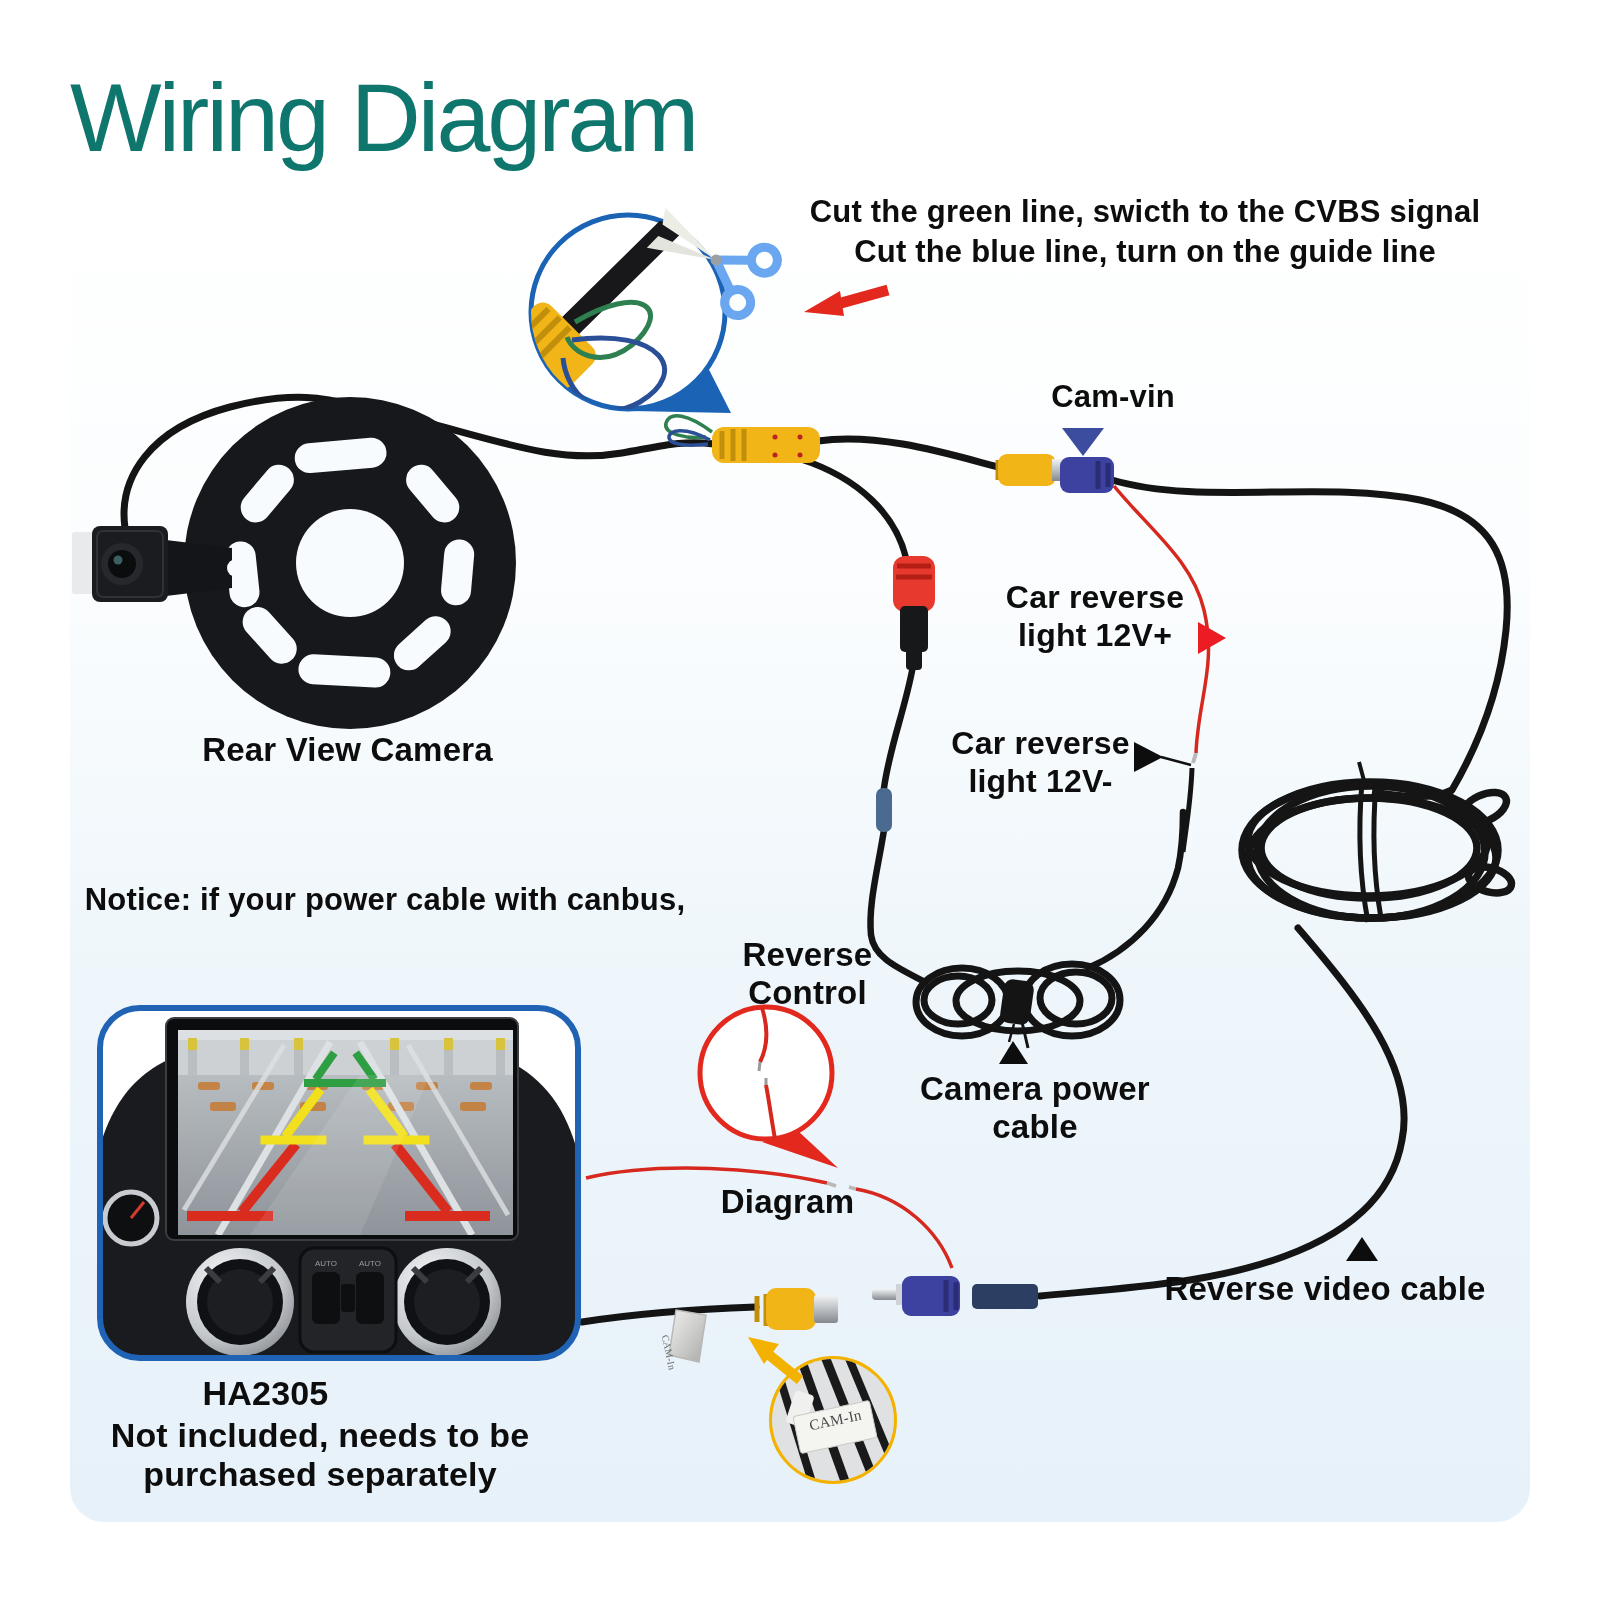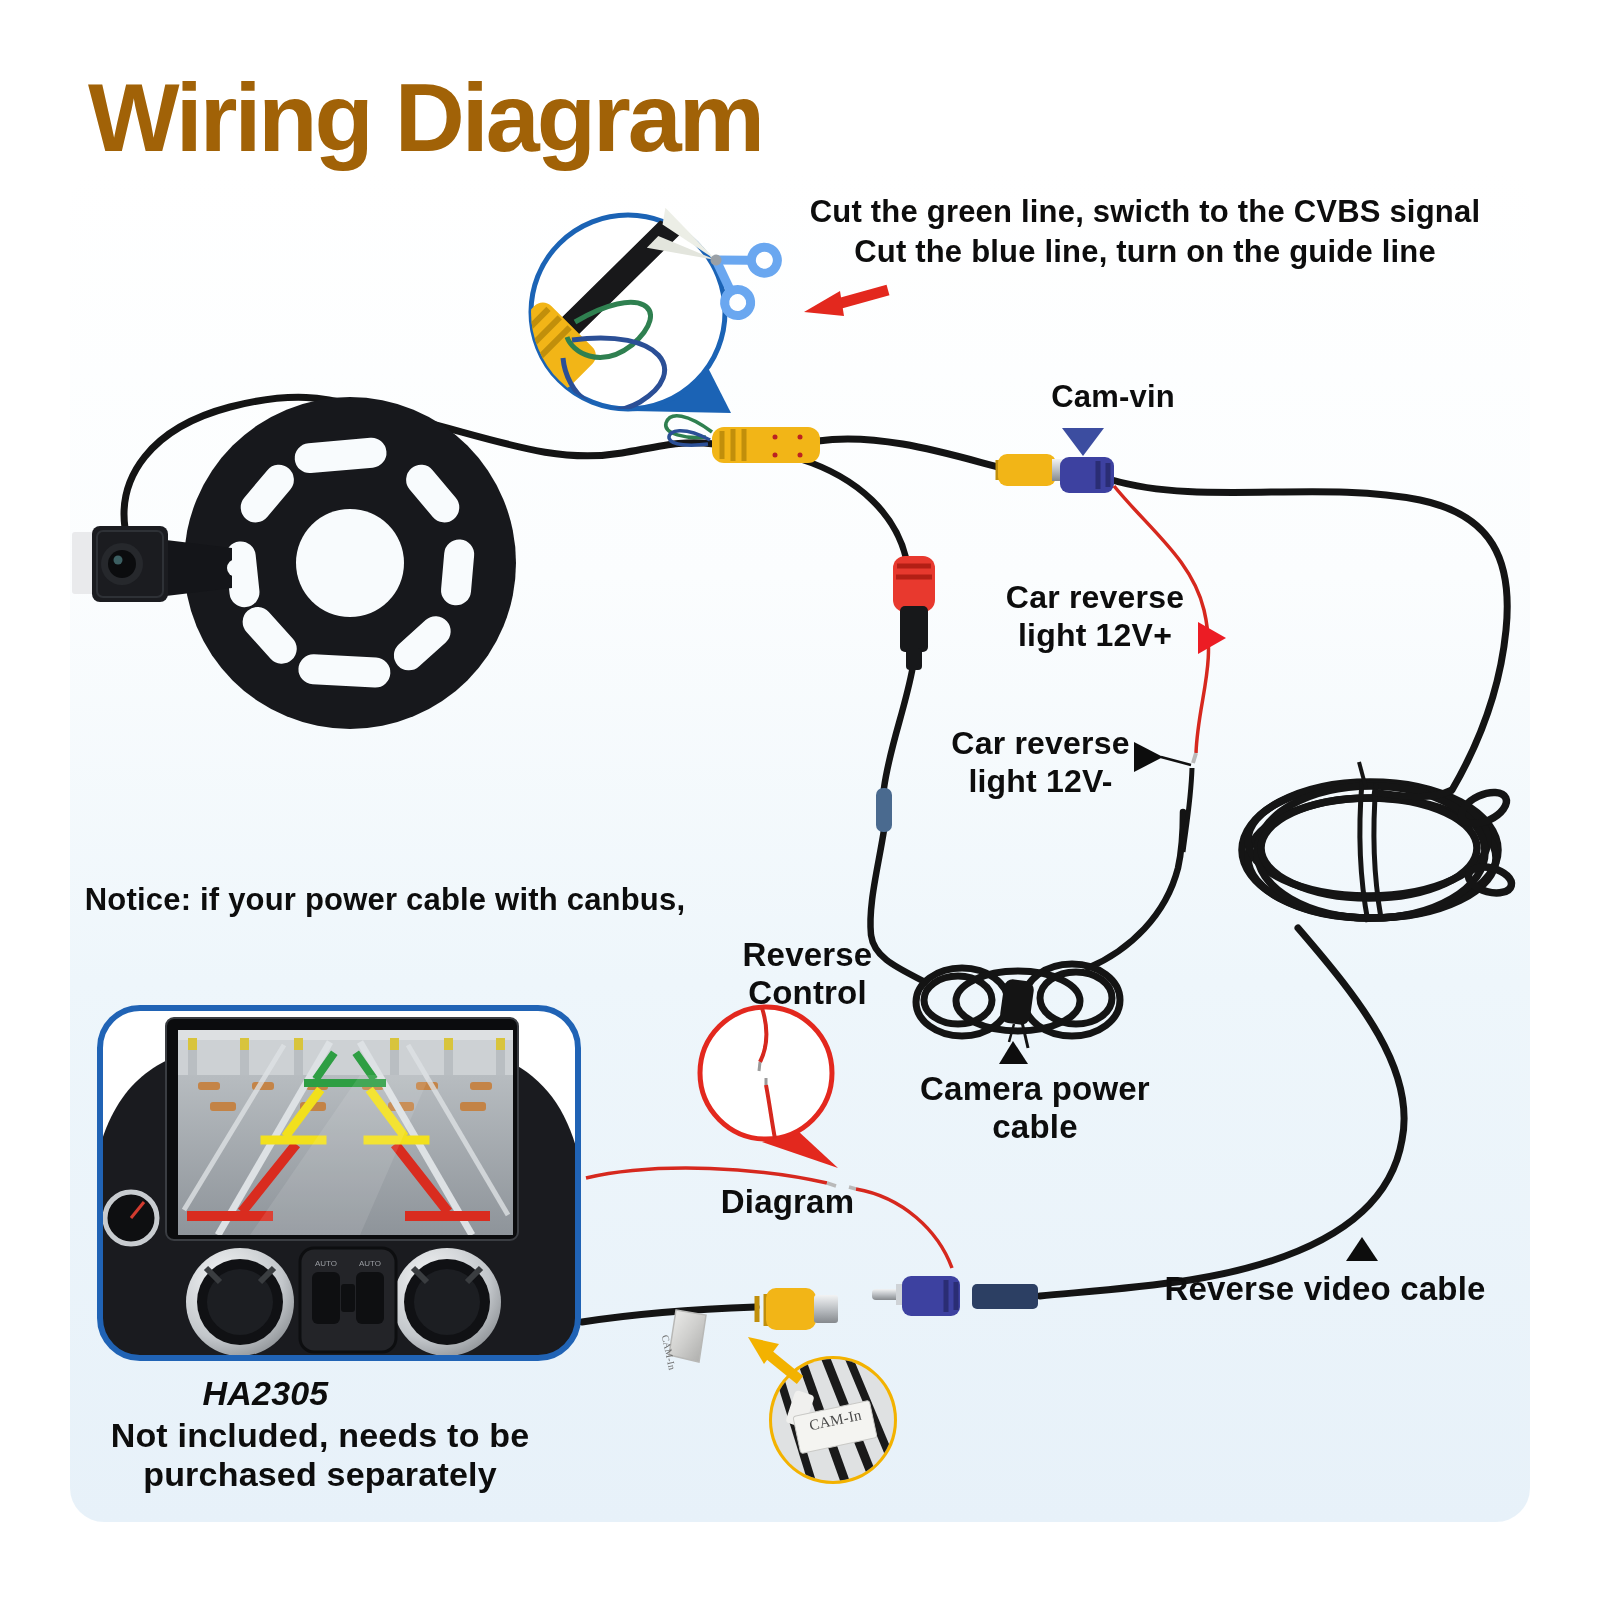--- a/index.html
+++ b/index.html
@@ -7,32 +7,32 @@
     --connector-yellow:#f2b517; --connector-blue:#3d41a0; --connector-red:#e8392e;
     --highlight-yellow:#f3b200; --panel-bg:#e9f3fa; --ink:#0d0d0d;
   }
   html,body{margin:0;padding:0;background:#ffffff;}
   #stage{position:relative;width:1600px;height:1600px;background:#ffffff;overflow:hidden;
          font-family:"Liberation Sans","DejaVu Sans",sans-serif;color:var(--ink);}
   .bg-panel{position:absolute;left:70px;top:170px;width:1460px;height:1352px;border-radius:34px;
          background:linear-gradient(180deg,#ffffff 0%,#fbfdfe 30%,#eef6fb 60%,#e7f1f9 100%);}
   svg.scene{position:absolute;left:0;top:0;}
   .lbl{position:absolute;font-weight:600;color:var(--ink);text-align:center;letter-spacing:.2px;}
-  .title{position:absolute;left:70px;top:62px;font-size:97px;font-weight:700;letter-spacing:-3px;color:#a16207;margin-left:18px;}
+  .title{position:absolute;left:70px;top:62px;font-size:97px;font-weight:400;letter-spacing:-3px;color:#0f766e;}
   .cut-note{left:800px;top:192px;width:690px;font-size:31px;line-height:40px;}
   .cam-vin{left:1025px;top:379px;width:150px;font-size:31px;text-align:right;}
   .rear-view{left:175px;top:731px;width:345px;font-size:33px;}
   .rl-pos{left:1000px;top:578px;width:190px;font-size:32px;line-height:38px;}
   .rl-neg{left:948px;top:724px;width:185px;font-size:32px;line-height:38px;}
   .notice{left:70px;top:880px;width:630px;font-size:31px;line-height:39px;}
   .rev-ctl{left:685px;top:936px;width:245px;font-size:33px;}
   .cam-pow{left:885px;top:1070px;width:300px;font-size:33px;}
   .rev{left:715px;top:1183px;width:145px;font-size:33px;}
   .cam-vid{left:1160px;top:1270px;width:330px;font-size:33px;}
-  .ha{left:118px;top:1374px;width:295px;font-size:34px;font-weight:600;font-style:italic;}
+  .ha{left:118px;top:1374px;width:295px;font-size:34px;font-weight:600;}
   .ni{left:60px;top:1416px;width:520px;font-size:34px;font-weight:700;}
   .camin-zoom{left:793px;top:1412px;width:85px;font-size:15px;font-weight:400;
       font-family:"Liberation Serif","DejaVu Serif",serif;color:#4a4a4a;transform:rotate(-12deg);}
   .camin-tag{left:668px;top:1322px;width:60px;font-size:10px;font-weight:400;
       font-family:"Liberation Serif","DejaVu Serif",serif;color:#6b6b6b;transform:rotate(78deg);transform-origin:left top;}
 </style>
 </head>
 <body>
 
 <div id="stage">
@@ -344,20 +344,21 @@
   </svg>
 
   <div class="title">Wiring Diagram</div>
 
   <div class="lbl cut-note">
     <div>Cut the green line, swicth to the CVBS signal</div>
     <div>Cut the blue line, turn on the guide line</div>
   </div>
 
   <div class="lbl cam-vin">Cam-vin</div>
+  <div class="lbl rear-view">Rear View Camera</div>
 
   <div class="lbl rl-pos">
     <div>Car reverse</div>
     <div>light 12V+</div>
   </div>
   <div class="lbl rl-neg">
     <div>Car reverse</div>
     <div>light 12V-</div>
   </div>
 

